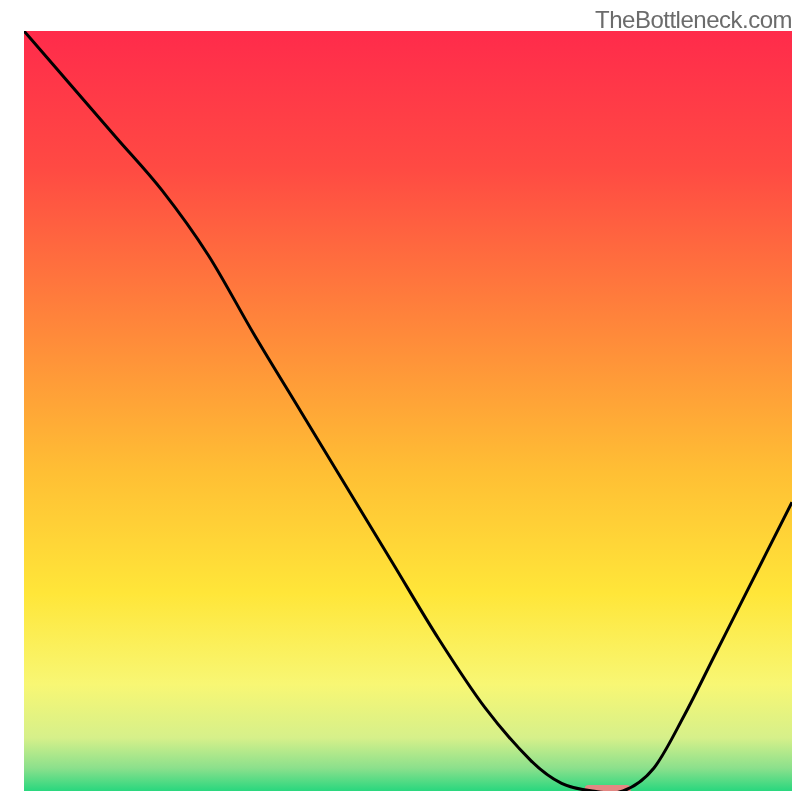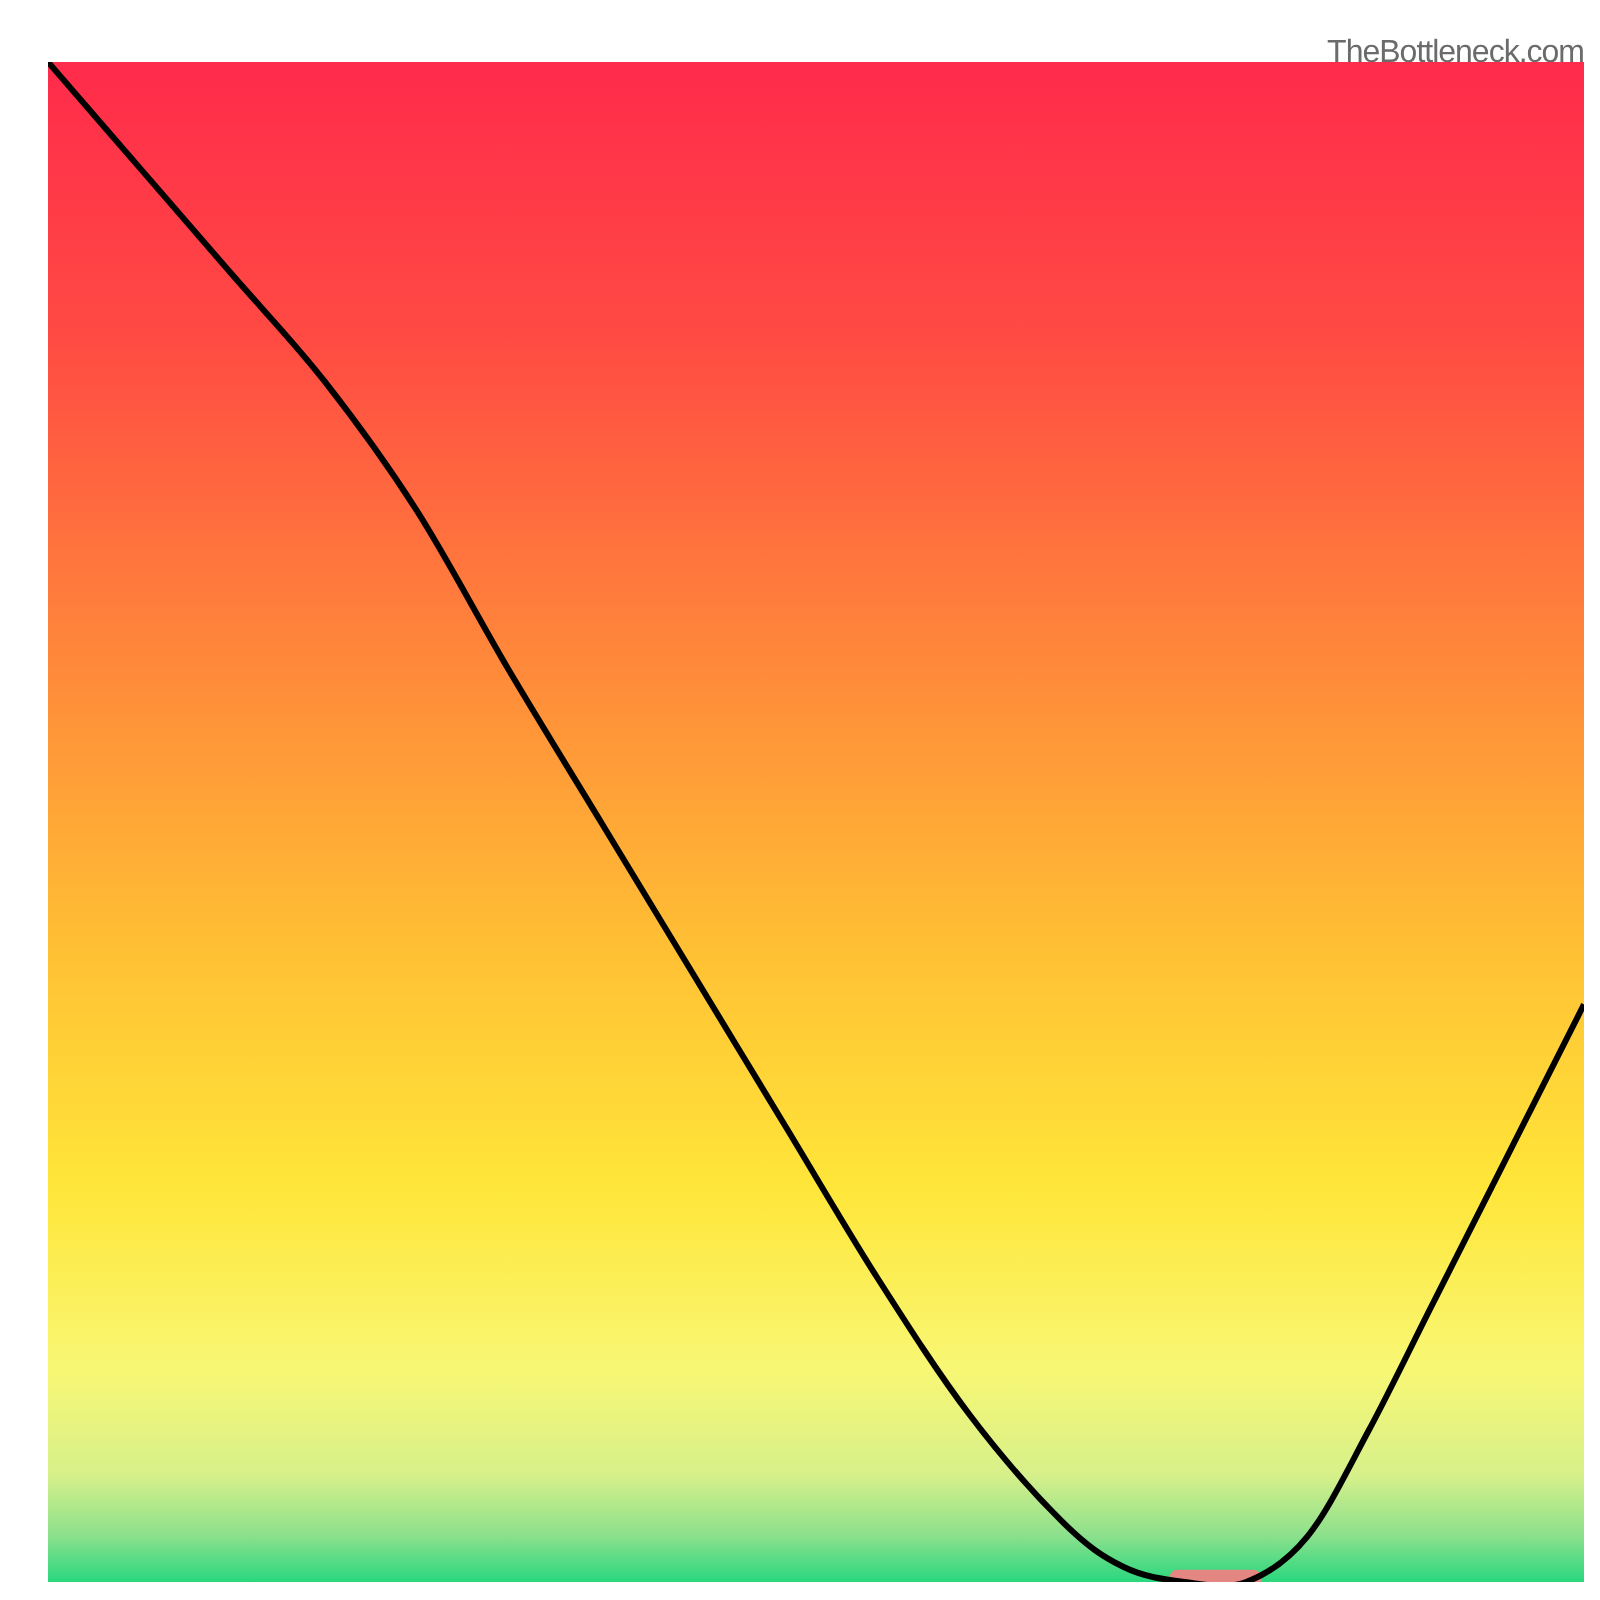--- a/index.html
+++ b/index.html
@@ -10,24 +10,24 @@
     background: #ffffff;
     overflow: hidden;
   }
   .chart-container {
     position: relative;
     width: 800px;
     height: 800px;
   }
   .watermark {
     position: absolute;
-    top: 18px;
+    top: 6px;
     right: 8px;
     font-family: Arial, Helvetica, sans-serif;
-    font-size: 16px;
+    font-size: 24px;
     color: #6b6b6b;
     font-weight: 500;
     letter-spacing: -0.5px;
   }
   svg.chart {
     position: absolute;
     left: 0;
     top: 0;
     width: 800px;
     height: 800px;

